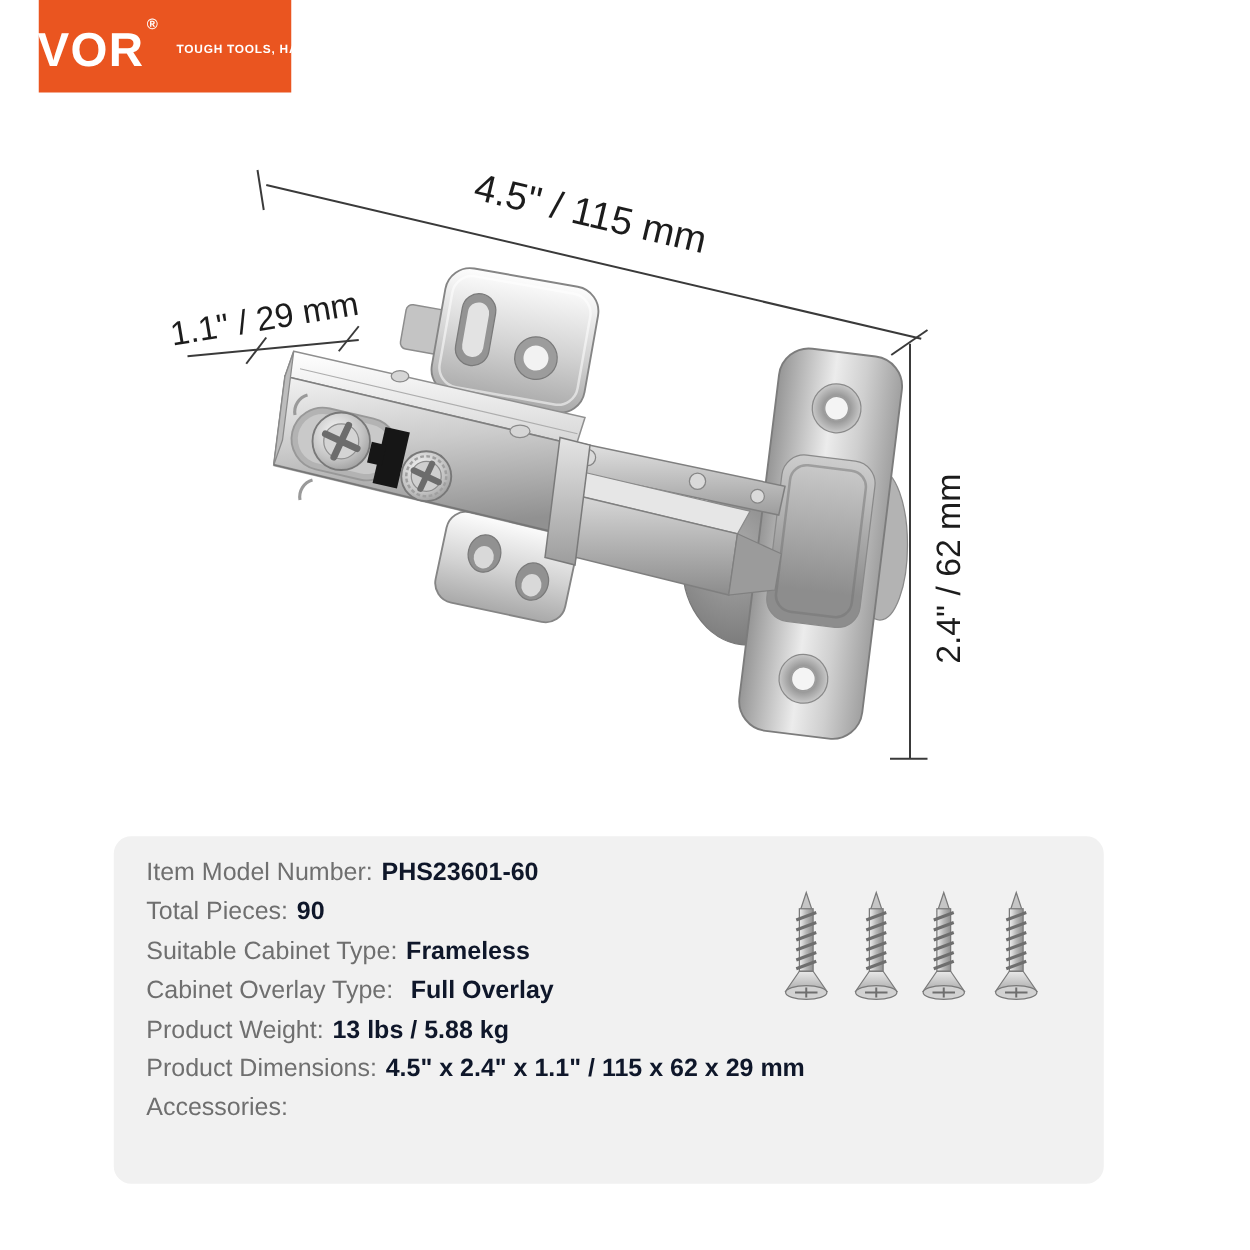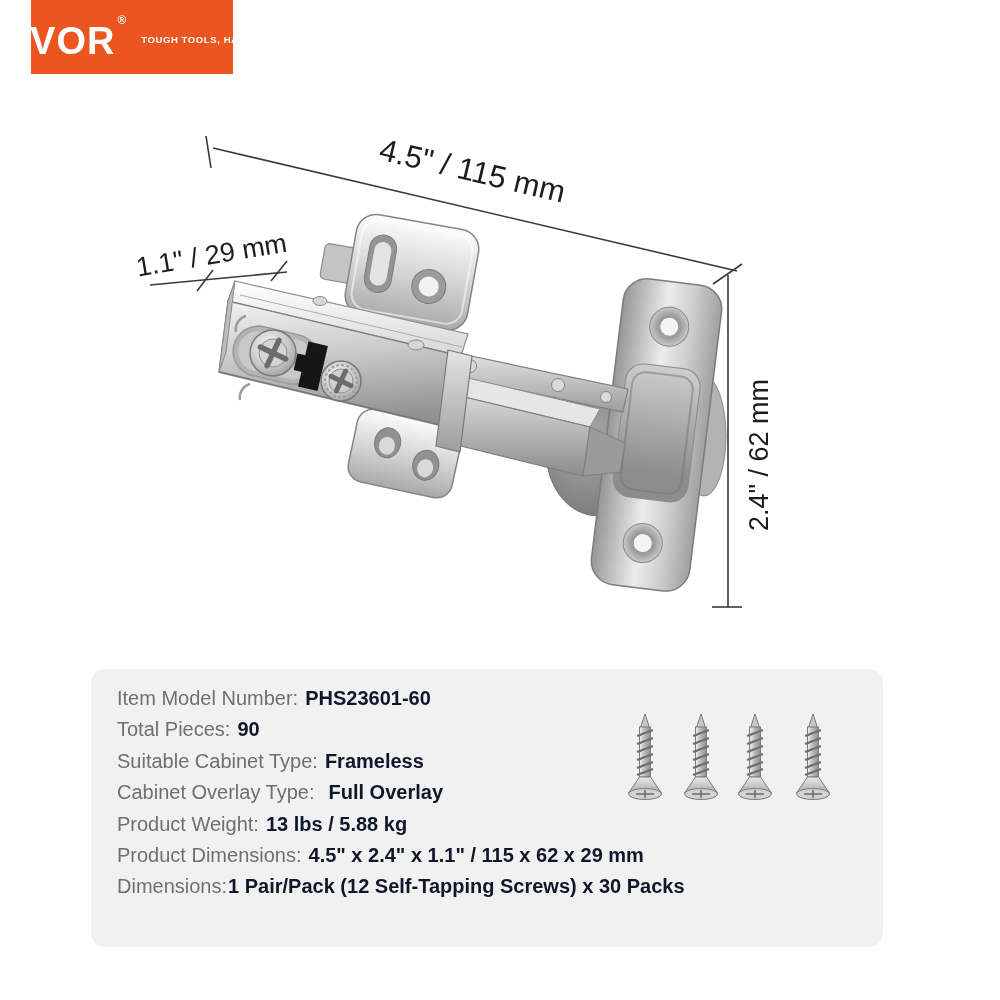--- a/index.html
+++ b/index.html
@@ -206,22 +206,21 @@
     </div>
     <div class="spec-row">
       <span class="spec-label">Product Weight:</span>
       <span class="spec-value">13 lbs / 5.88 kg</span>
     </div>
     <div class="spec-row">
       <span class="spec-label">Product Dimensions:</span>
       <span class="spec-value">4.5" x 2.4" x 1.1" / 115 x 62 x 29 mm</span>
     </div>
     <div class="spec-row tight">
-      <span class="spec-label">Dimensions:</span>
-      <span class="spec-value">1 Pair/Pack (12 Self-Tapping Screws) x 30 Packs</span>
+      <span class="spec-label">Accessories:</span>
     </div>
 
     <svg class="screws" viewBox="0 0 214 95">
       <defs>
         <linearGradient id="gShaft" x1="0" y1="0" x2="1" y2="0">
           <stop offset="0" stop-color="#efefef"></stop>
             <stop offset="0.5" stop-color="#b7b7b7"></stop>
             <stop offset="1" stop-color="#8f8f8f"></stop>
         </linearGradient>
         <linearGradient id="gHead" x1="0" y1="0" x2="0" y2="1">

